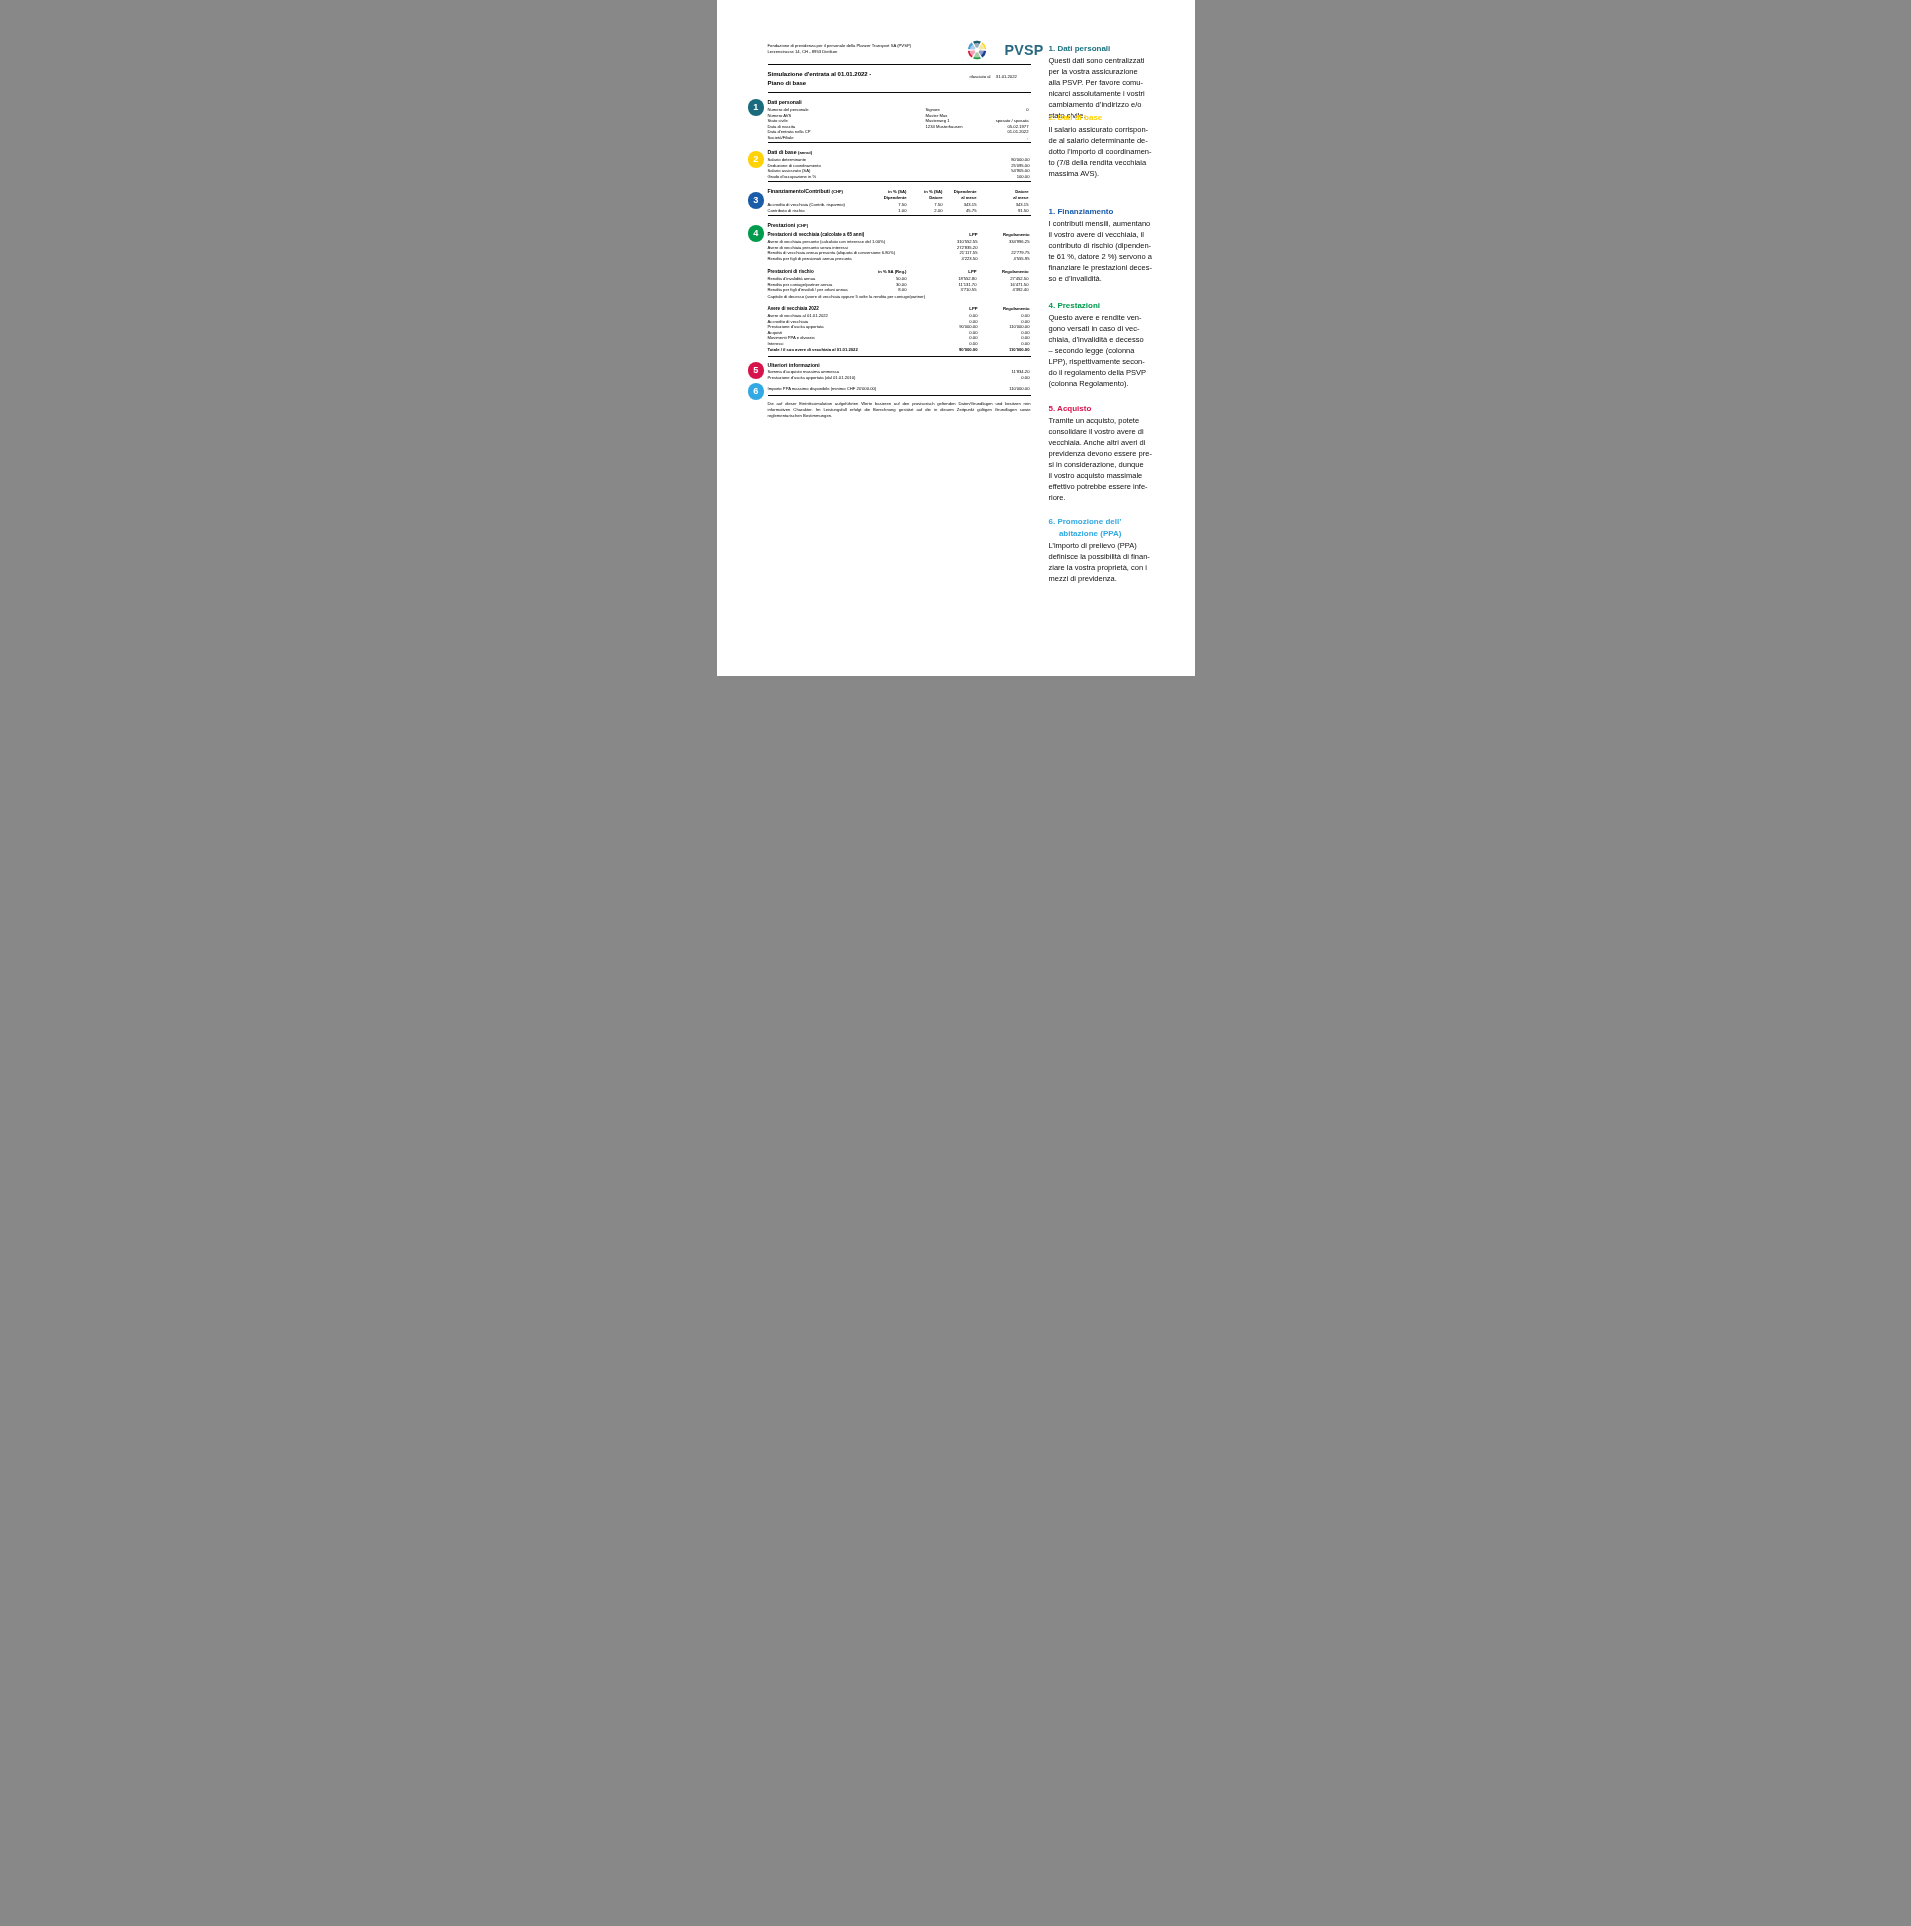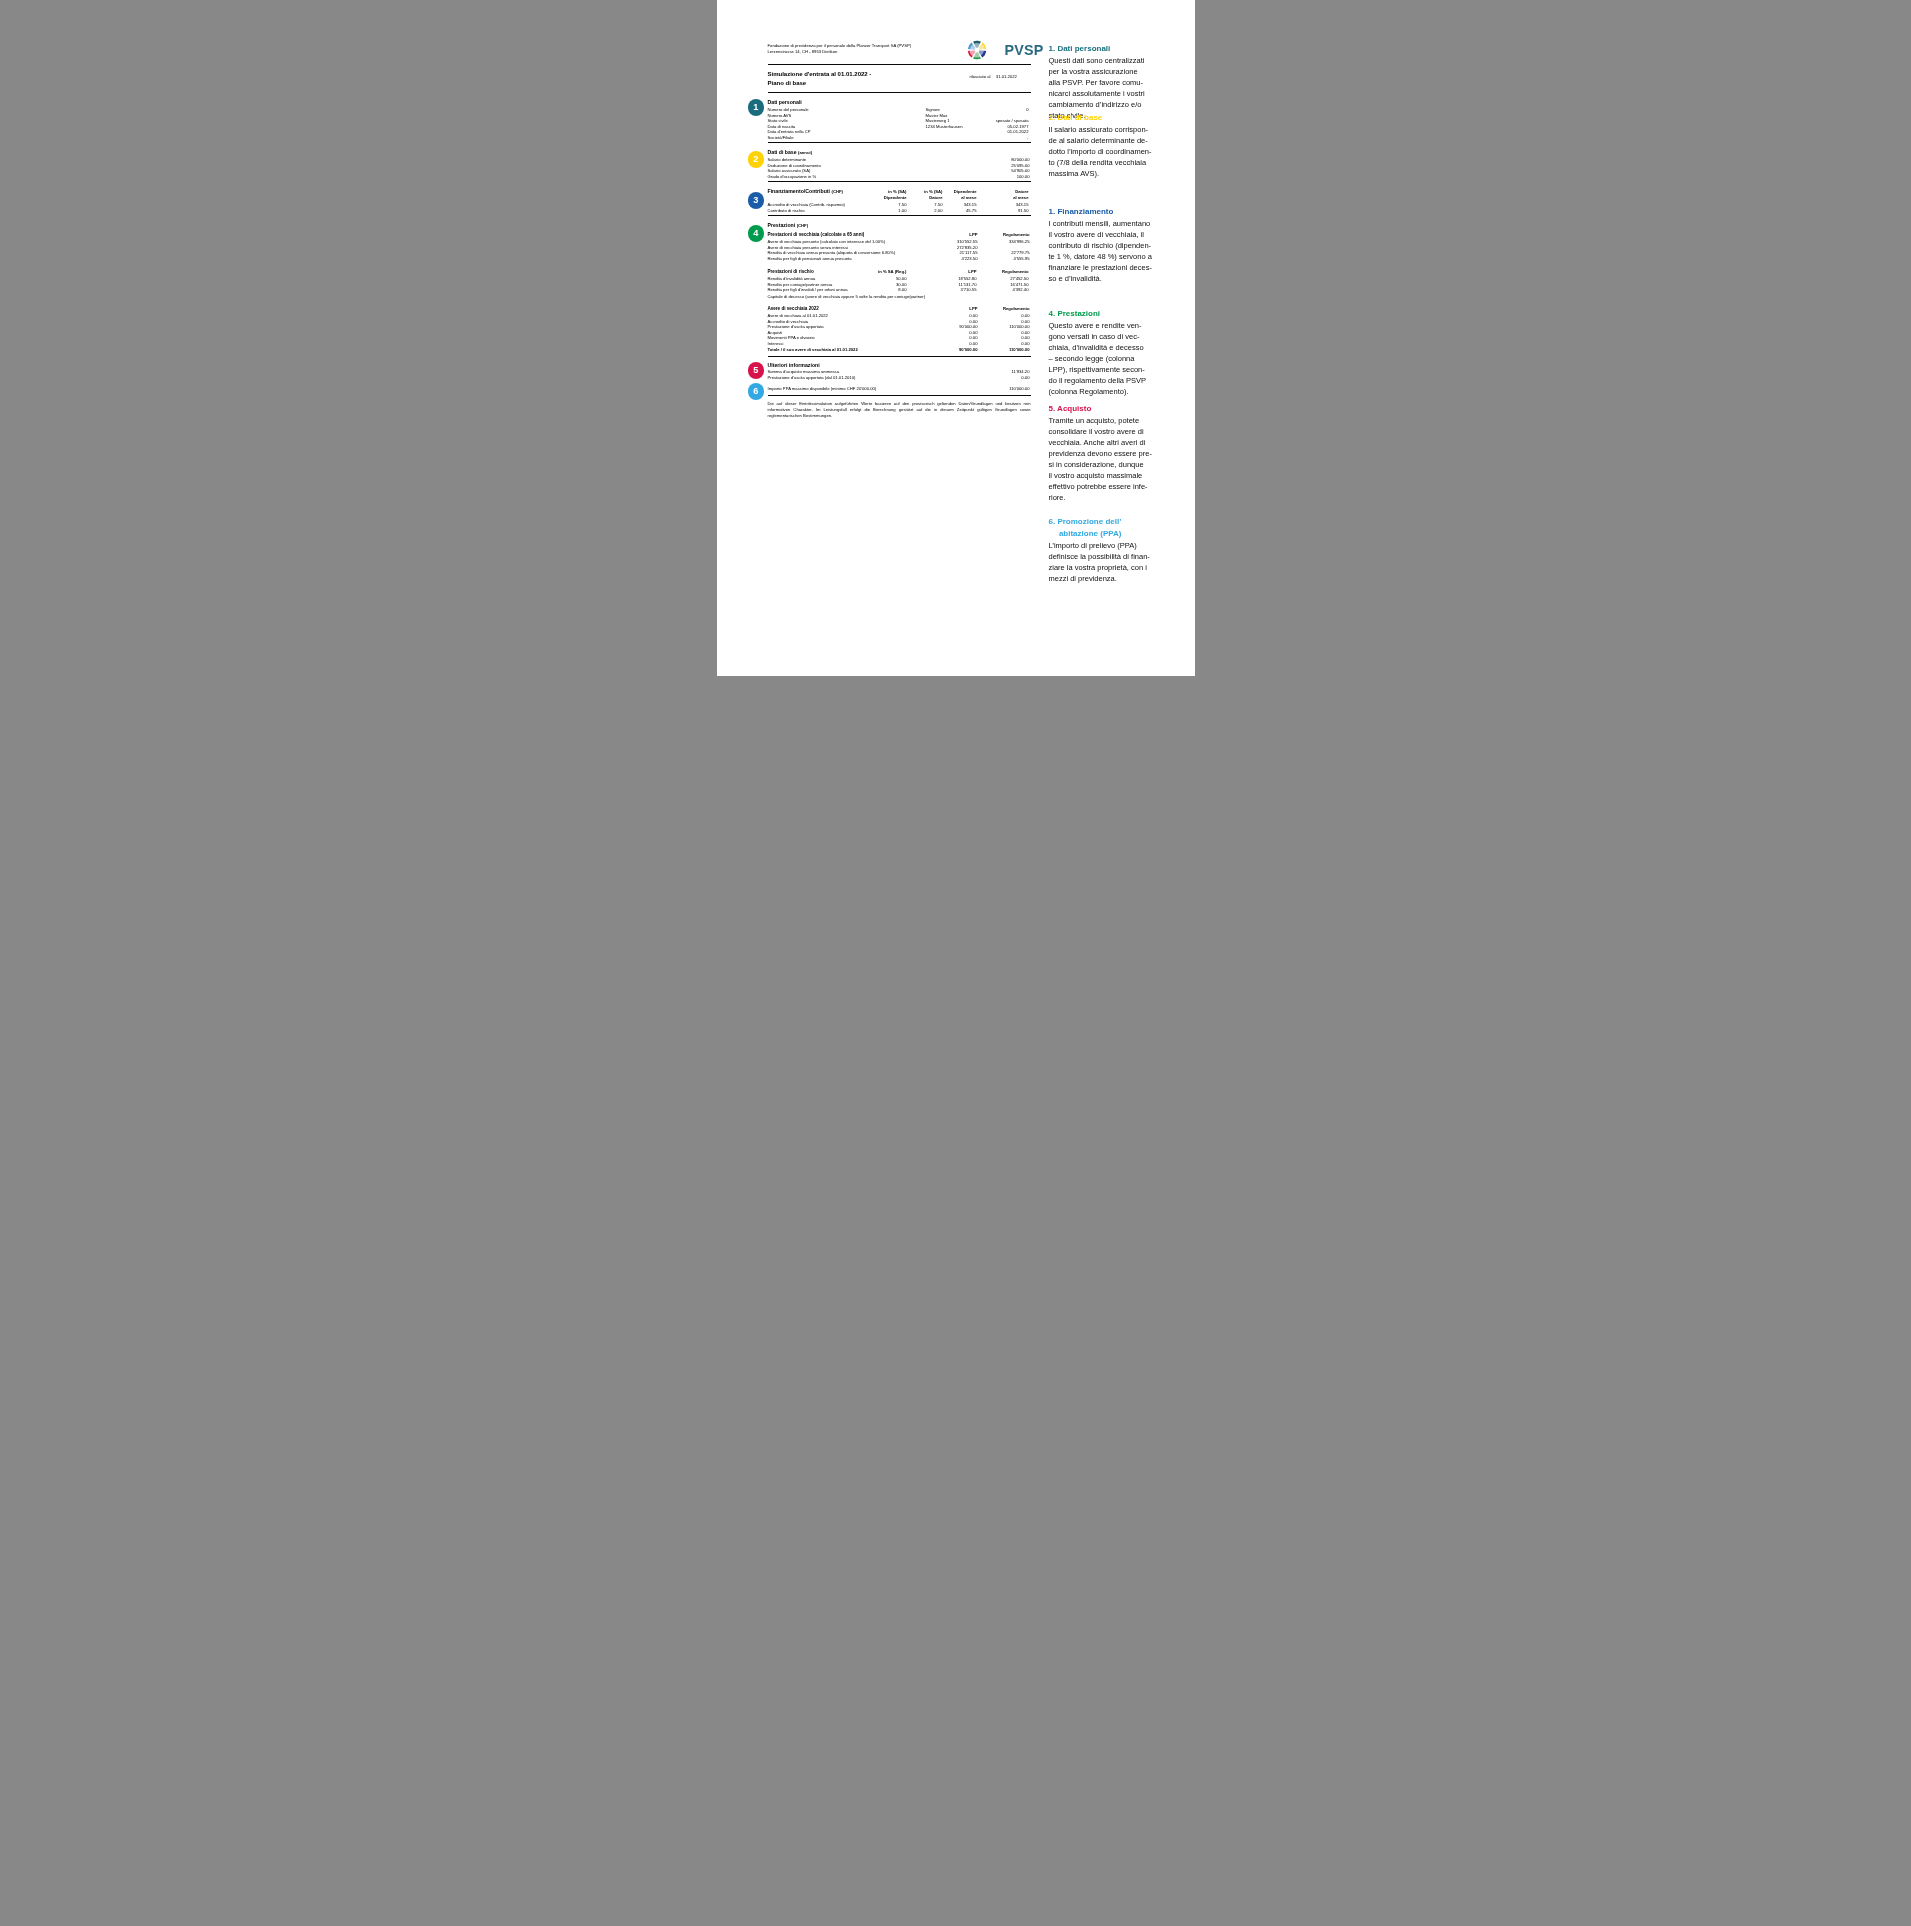--- a/index.html
+++ b/index.html
@@ -353,26 +353,26 @@
 de al salario determinante de-
 dotto l’importo di coordinamen-
 to (7/8 della rendita vecchiaia
 massima AVS).</div>
   </div>
   <div class="side" style="top:206px">
     <div class="side-h" style="color: rgb(26, 92, 168);">1. Finanziamento</div>
     <div class="side-b">I contributi mensili, aumentano
 il vostro avere di vecchiaia, il
 contributo di rischio (dipenden-
-te 1 %, datore 48 %) servono a
+te 61 %, datore 2 %) servono a
 finanziare le prestazioni deces-
 so e d’invalidità.</div>
   </div>
   <div class="side" style="top:300px">
-    <div class="side-h" style="color: rgb(0, 155, 77); margin-top: 8px;">4. Prestazioni</div>
+    <div class="side-h" style="color: rgb(0, 155, 77);">4. Prestazioni</div>
     <div class="side-b">Questo avere e rendite ven-
 gono versati in caso di vec-
 chiaia, d’invalidità e decesso
 – secondo legge (colonna
 LPP), rispettivamente secon-
 do il regolamento della PSVP
 (colonna Regolamento).</div>
   </div>
   <div class="side" style="top:403px">
     <div class="side-h" style="color: rgb(214, 19, 75);">5. Acquisto</div>

